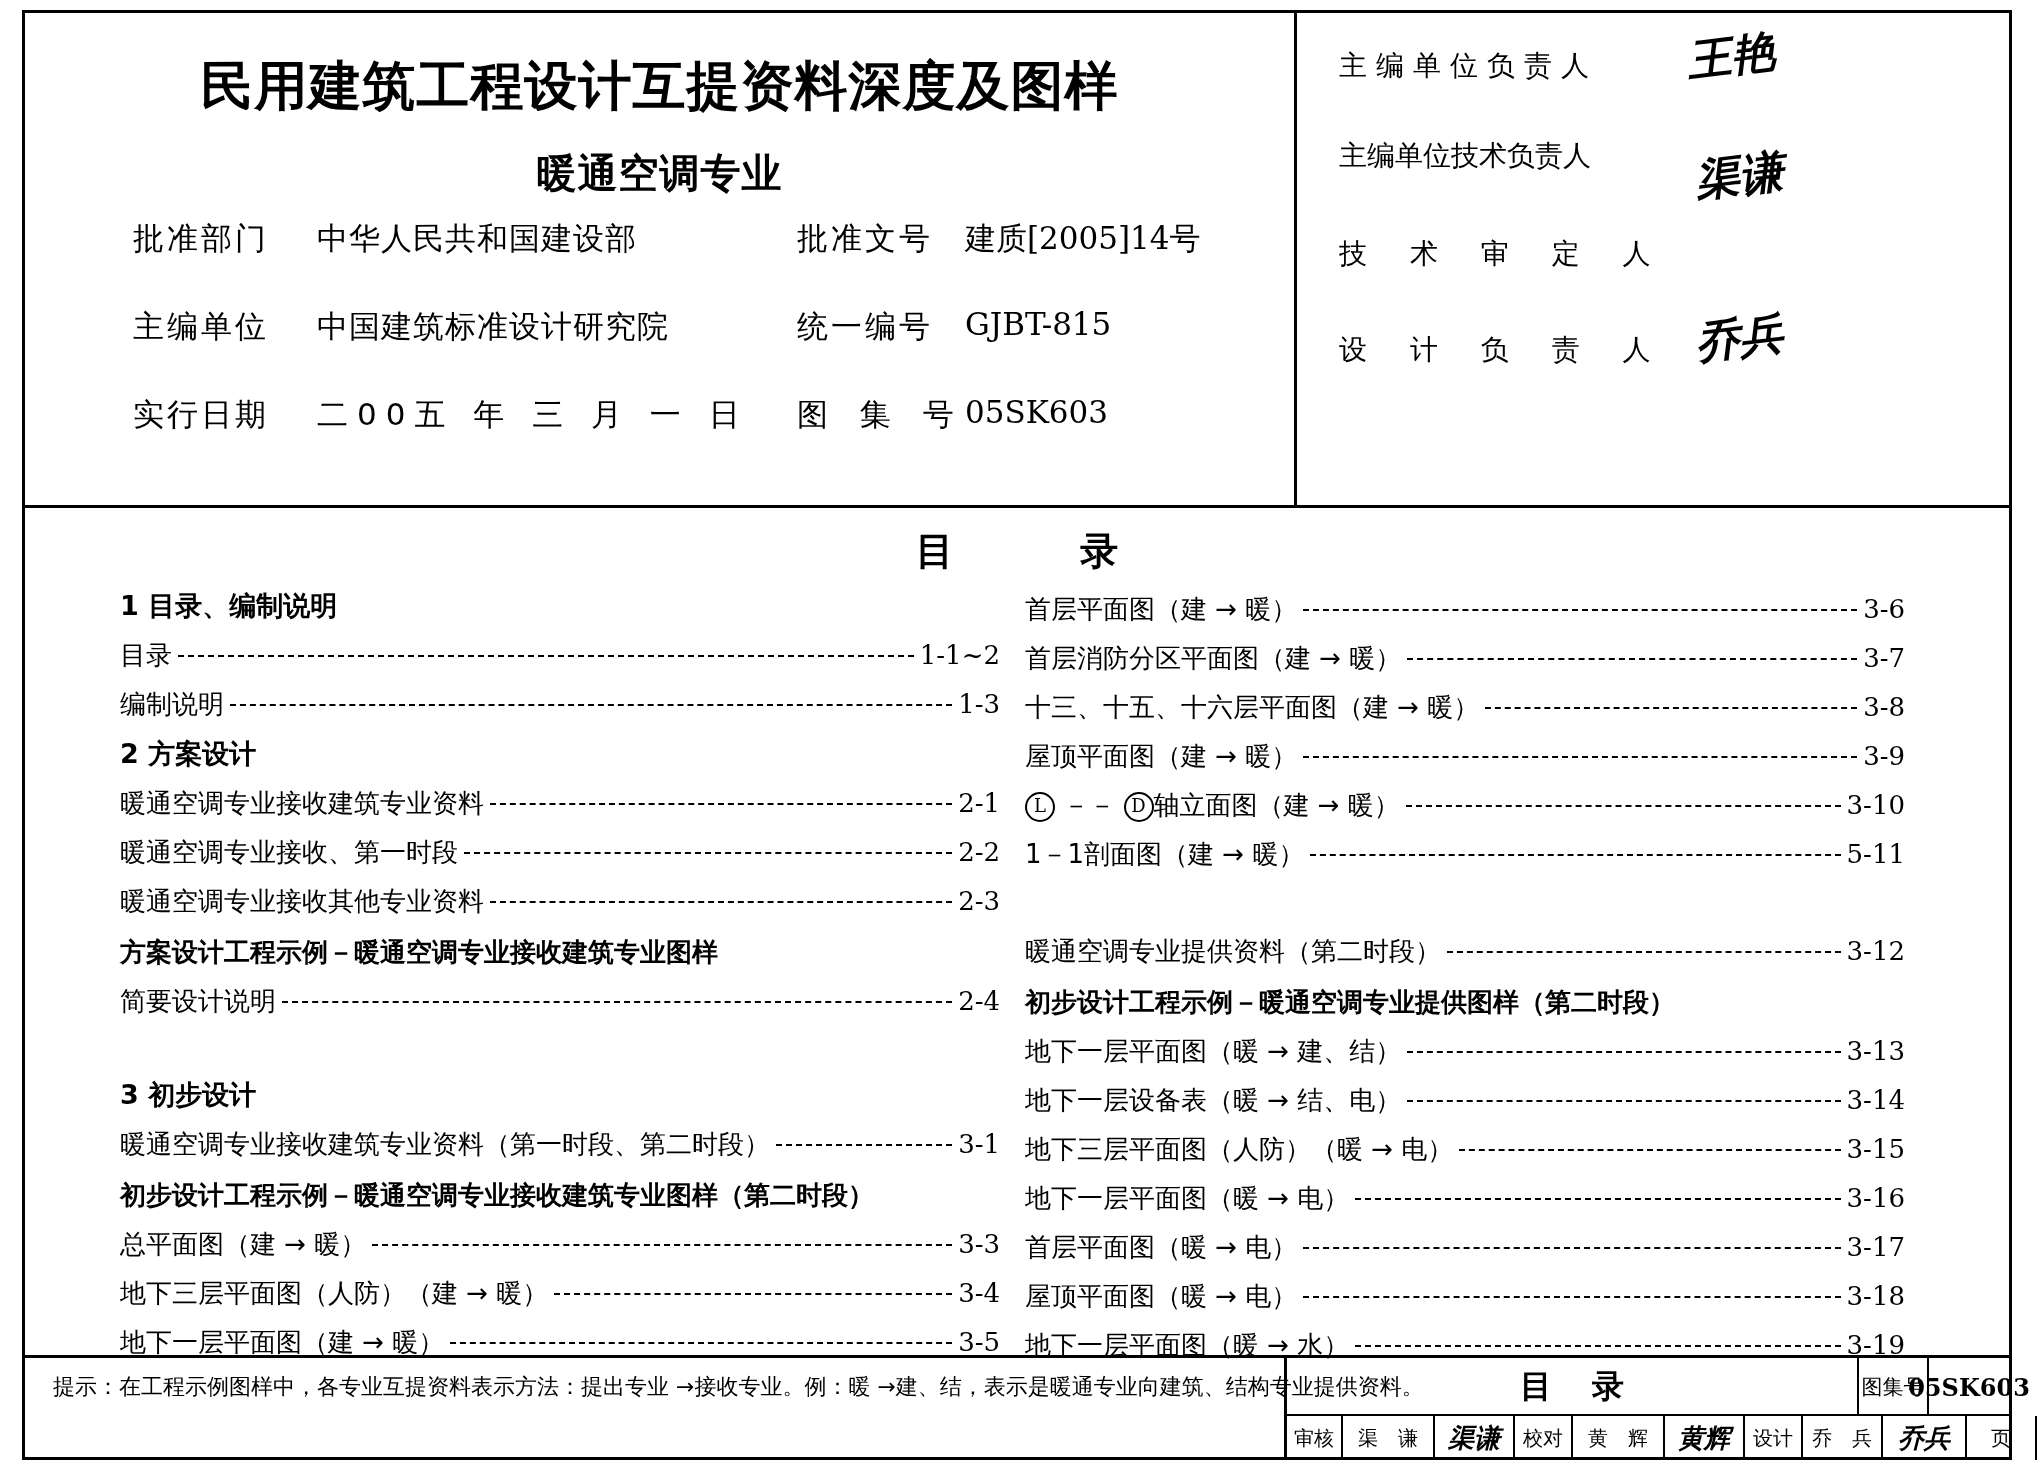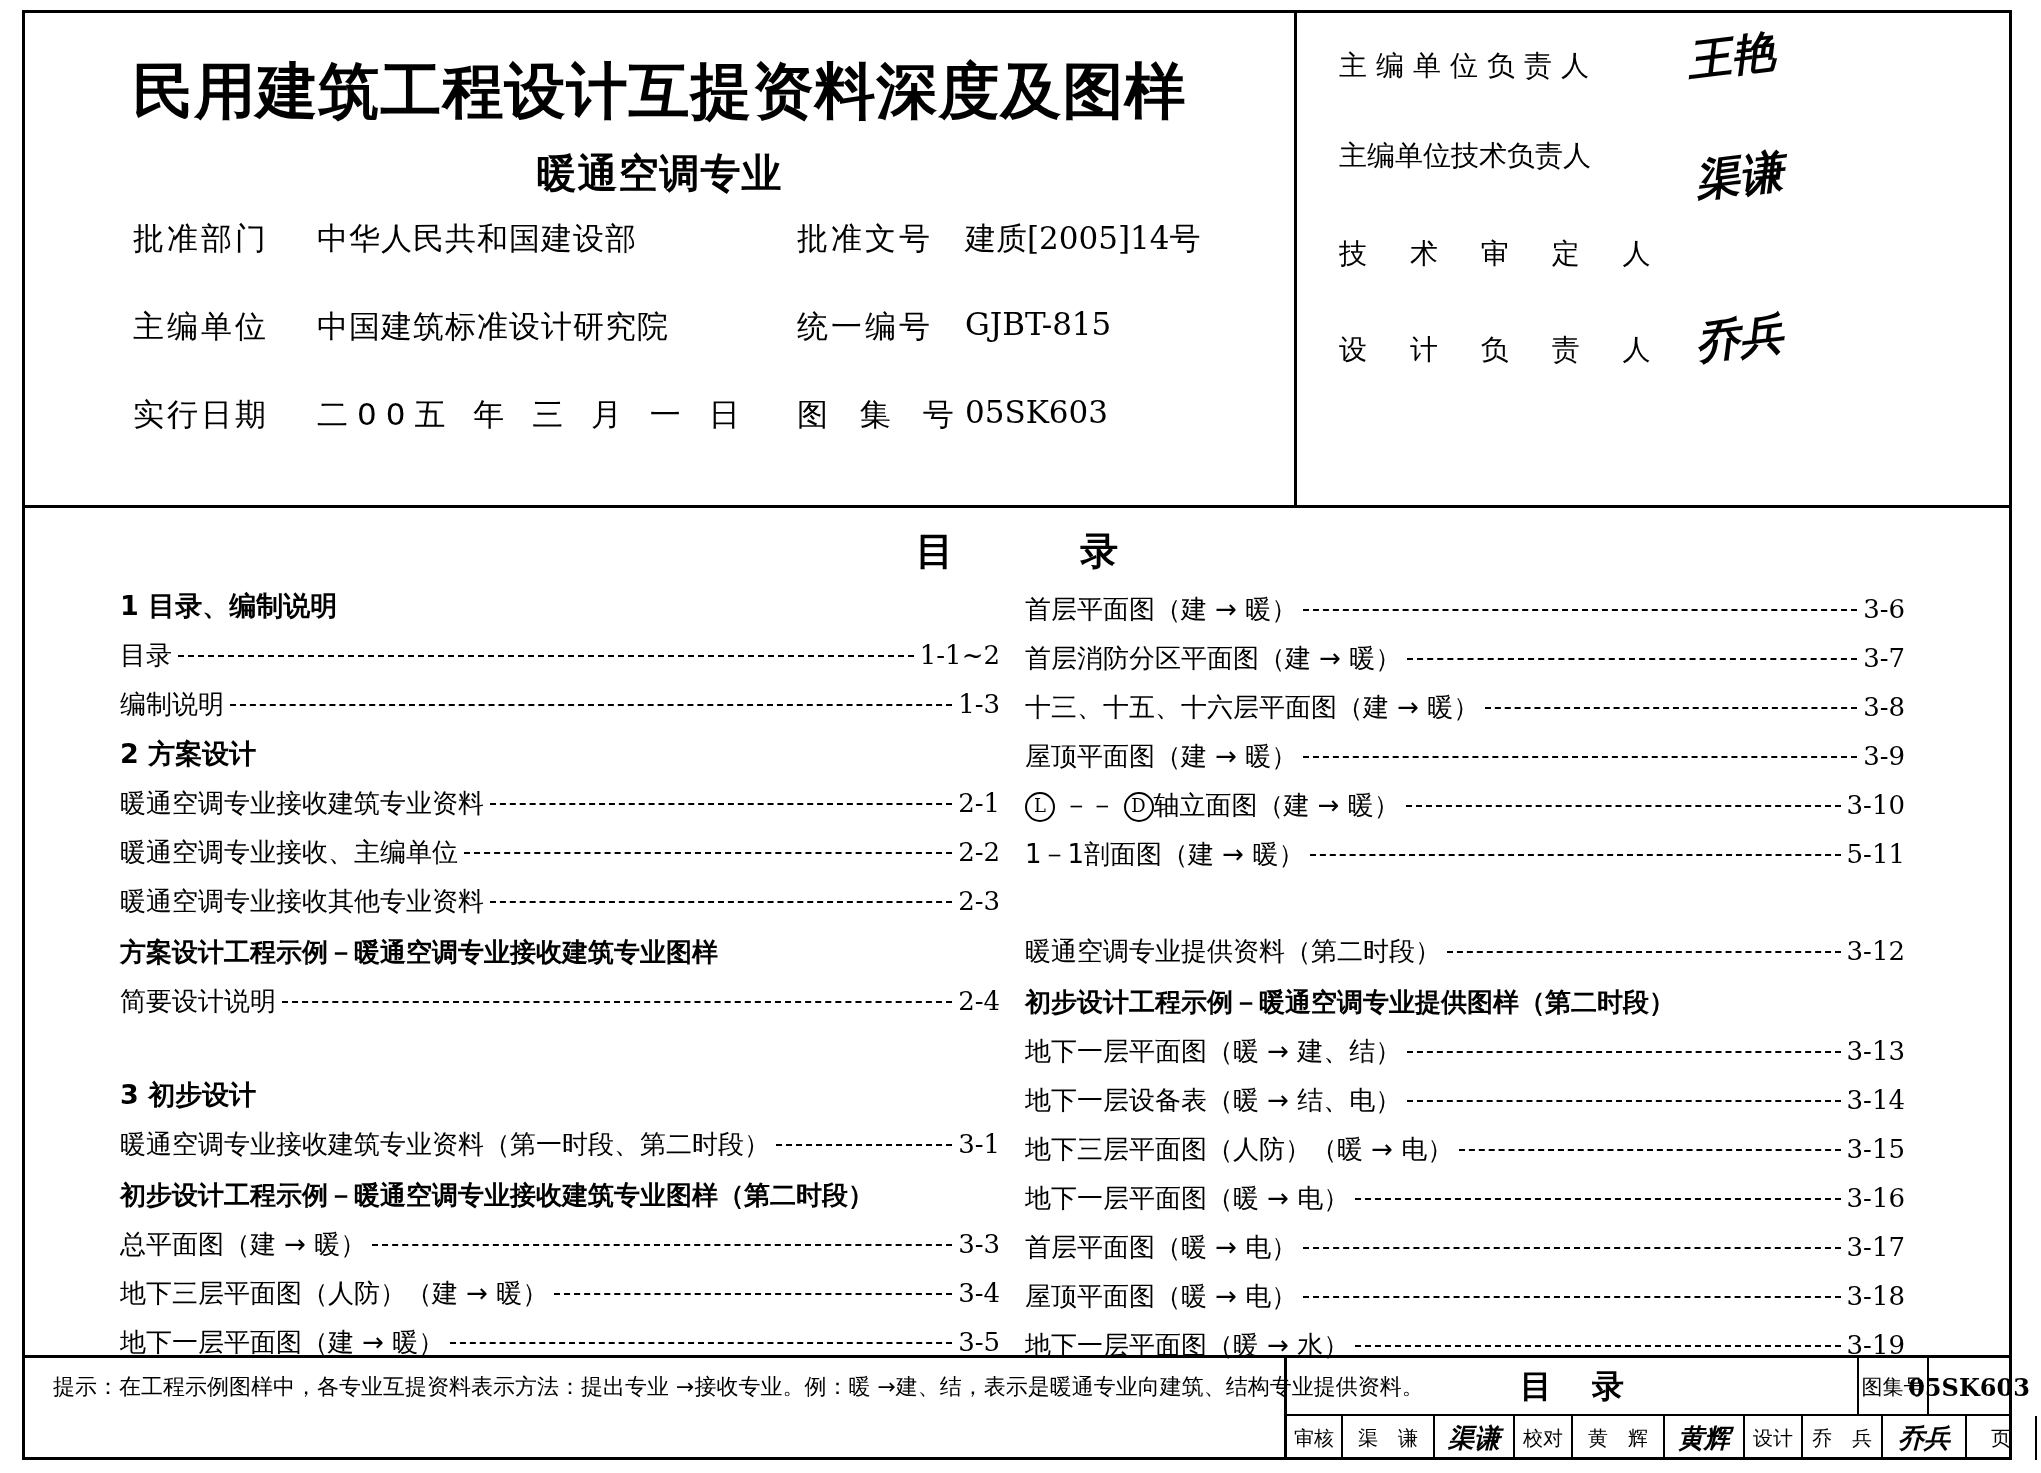--- a/index.html
+++ b/index.html
@@ -27,21 +27,21 @@
     border-right:3px solid #000;border-bottom:3px solid #000;
     box-sizing:border-box;
   }
   .cover-right{
     position:absolute;left:1272px;top:0;width:712px;height:495px;
     border-bottom:3px solid #000;box-sizing:border-box;
   }
 
   .main-title{
     position:absolute;left:0;right:0;top:38px;text-align:center;
-    font-size:61px;font-weight:bold;letter-spacing:1px;
+    font-size:53px;font-weight:bold;letter-spacing:1px;
     font-family:"DejaVu Sans","Liberation Sans",sans-serif;
   }
   .sub-title{
     position:absolute;left:0;right:0;top:133px;text-align:center;
     font-size:40px;font-weight:bold;letter-spacing:1px;
   }
 
   .meta-rows{position:absolute;left:0;top:205px;width:100%;}
   .meta-row{position:relative;height:88px;}
   .m-lab{position:absolute;font-size:31px;letter-spacing:3px;white-space:nowrap;}
@@ -233,21 +233,21 @@
             <span class="dots"></span>
             <span class="pg">1-3</span>
           </div>
           <div class="sec-h">2 方案设计</div>
           <div class="entry">
             <span class="txt">暖通空调专业接收建筑专业资料</span>
             <span class="dots"></span>
             <span class="pg">2-1</span>
           </div>
           <div class="entry">
-            <span class="txt">暖通空调专业接收、主编单位</span>
+            <span class="txt">暖通空调专业接收、第一时段</span>
             <span class="dots"></span>
             <span class="pg">2-2</span>
           </div>
           <div class="entry">
             <span class="txt">暖通空调专业接收其他专业资料</span>
             <span class="dots"></span>
             <span class="pg">2-3</span>
           </div>
           <div class="grp-h">方案设计工程示例－暖通空调专业接收建筑专业图样</div>
           <div class="entry">

